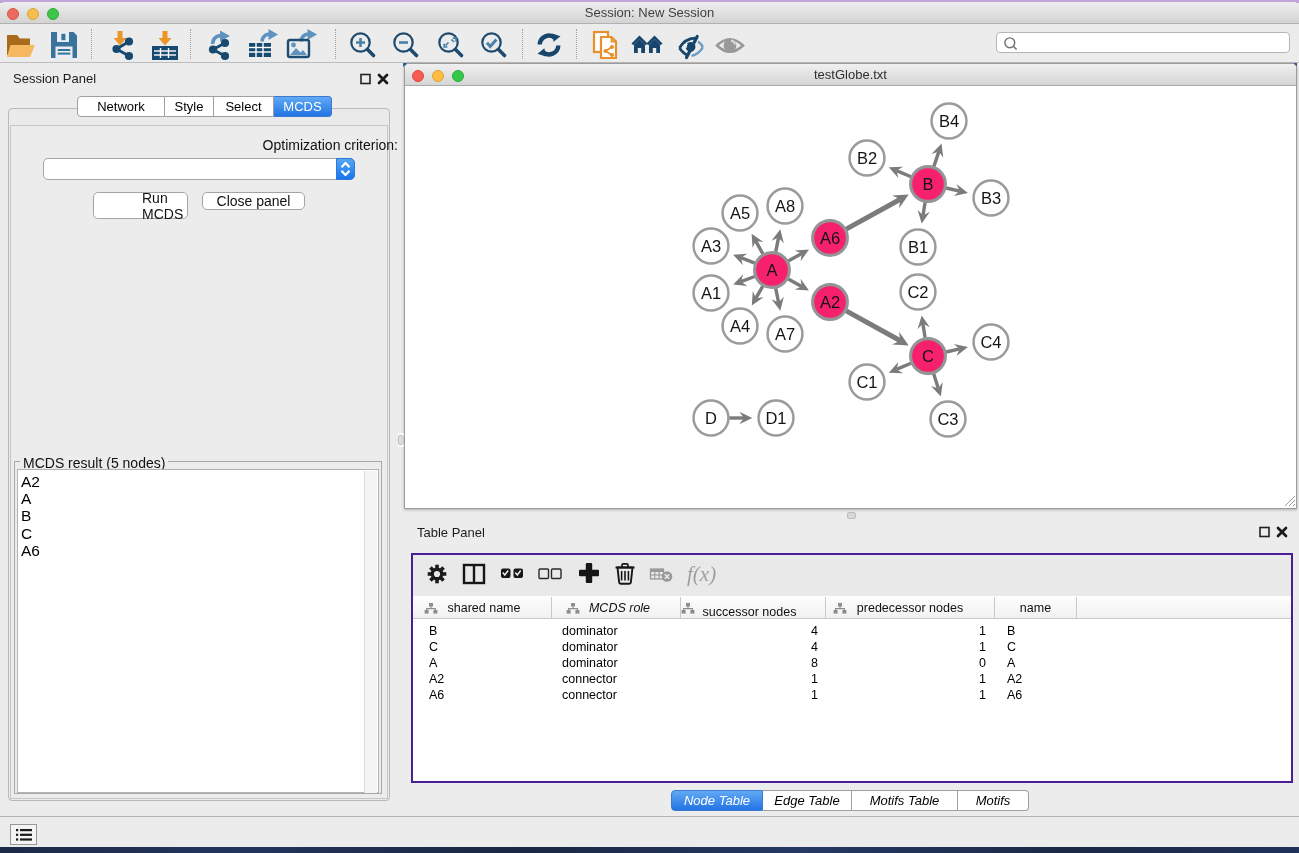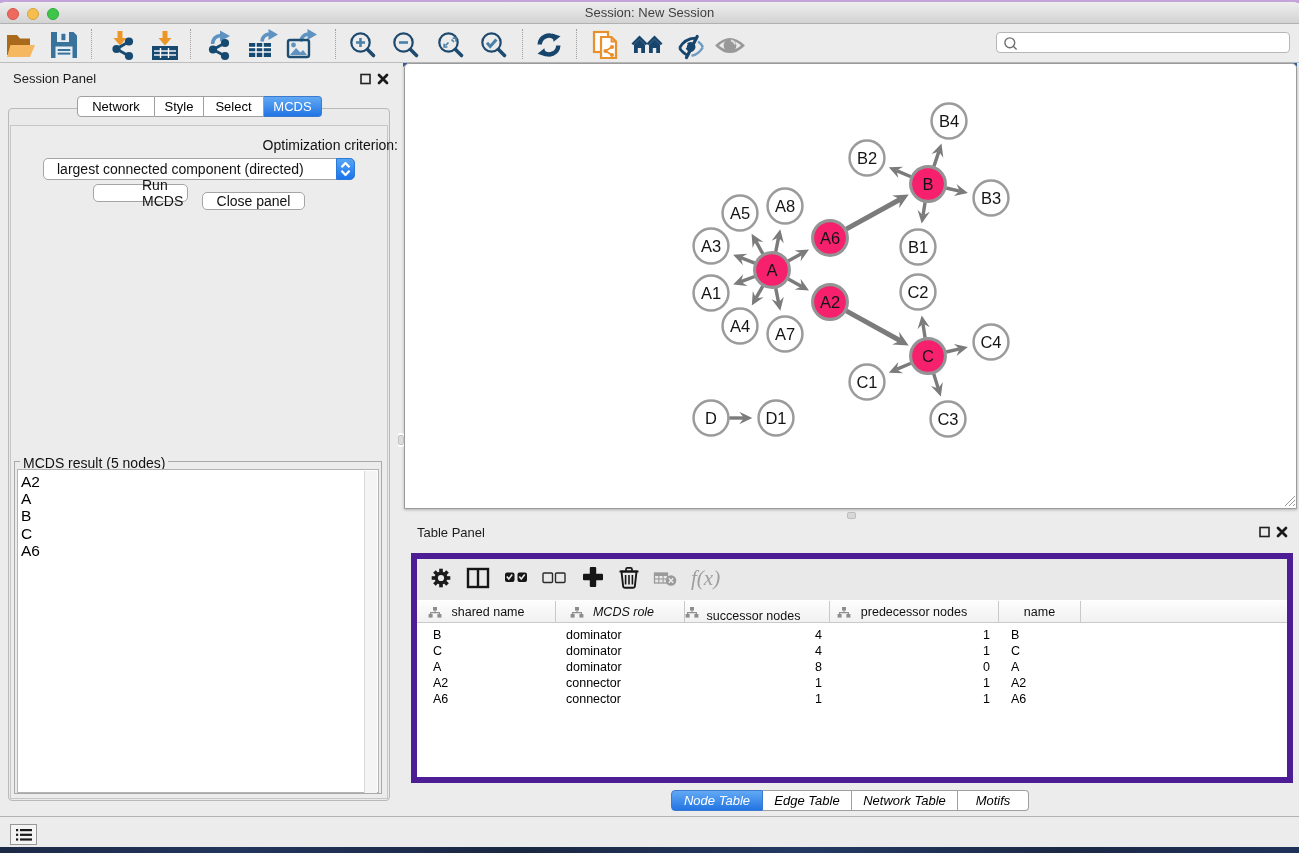--- a/index.html
+++ b/index.html
@@ -50,21 +50,21 @@
 
 #netwin { left:404px; top:63px; width:893px; height:446px; background:#fff;
   border:1px solid #9b9b9b; border-radius:5px 5px 0 0; box-shadow:0 1px 3px rgba(0,0,0,.25); }
 #nettitle { position:absolute; left:0; top:0; width:100%; height:22px;
   background:linear-gradient(#f0f0f0,#d5d5d5); border-bottom:1px solid #ababab;
   border-radius:5px 5px 0 0; }
 #nettitle .title { width:100%; text-align:center; font-size:13px; color:#2e2e2e; line-height:22px; }
 
 
 #tp-title { left:417px; top:525px; font-size:13px; color:#1c1c1c; }
-#tp-box { left:411px; top:553px; width:882px; height:230px; background:#fff; border:6px solid #4c1d95; }
+#tp-box { left:411px; top:553px; width:882px; height:230px; background:#fff; border:2px solid #4c1d95; }
 #tp-toolbar { position:absolute; left:0; top:0; width:100%; height:41px; background:#e9e9e9; }
 #tp-header { position:absolute; left:0; top:42px; width:100%; height:22px;
   background:linear-gradient(#fdfdfd,#f1f1f1); border-bottom:1px solid #c9c9c9; font-size:12.5px; color:#111; }
 .hcell { position:absolute; top:0; height:22px; border-right:1px solid #c9c9c9;
   display:flex; align-items:center; justify-content:center; }
 .hicon { position:absolute; left:7px; top:5px; }
 .trow { position:absolute; font-size:12.5px; color:#000; height:16px; line-height:16px; width:100%; }
 .tc { position:absolute; }
 .num { text-align:right; }
 #tp-tabs { left:671px; top:790px; height:20px; display:flex; font-size:13px;font-style:italic; }
@@ -242,49 +242,54 @@
 </div>
 
 <div class="abs" id="cp-title">Session Panel</div>
 <svg class="abs" style="left:360px;top:73px;" width="30" height="12" viewBox="0 0 30 12">
   <rect x="1" y="1.5" width="9" height="9" fill="none" stroke="#222" stroke-width="1.6"></rect>
   <path d="M19,2 l8,8 M27,2 l-8,8" stroke="#1a1a1a" stroke-width="2.7" stroke-linecap="round"></path>
 </svg>
 <div class="abs" id="cp-pane"></div>
 <div class="abs" id="cp-inner"></div>
 <div class="abs" id="cp-tabs">
-  <div class="tab first" style="width:78px">Network</div>
+  <div class="tab first" style="width:88px">Network</div>
   <div class="tab" style="width:49px">Style</div>
   <div class="tab" style="width:60px">Select</div>
   <div class="tab last sel" style="width:58px">MCDS</div>
 </div>
 <div class="abs" id="opt-label">Optimization criterion:</div>
 <div class="abs" id="dropdown">
-  <div class="dtext">largest connected component (directed)</div>
   <div id="stepper"><svg width="17" height="20" viewBox="0 0 17 20">
         <path d="M4.5,8.2 l4,-4.2 l4,4.2" fill="none" stroke="#fff" stroke-width="2.2" stroke-linejoin="round"></path>
         <path d="M4.5,11.8 l4,4.2 l4,-4.2" fill="none" stroke="#fff" stroke-width="2.2" stroke-linejoin="round"></path>
       </svg></div>
 </div>
-<div class="abs btn" style="left:93px;top:184px;width:95px;height:18px;padding-left:48px;">Run MCDS</div>
+<div class="abs btn" style="left:93px;top:192px;width:95px;height:27px;padding-left:48px;">Run MCDS</div>
 <div class="abs btn" style="left:202px;top:192px;width:103px;height:18px;">Close panel</div>
 <div class="abs" id="fieldset"></div>
 <div class="abs" id="legend">MCDS result (5 nodes)</div>
 <div class="abs" id="listbox">
   <div class="items">A2<br>A<br>B<br>C<br>A6</div>
   <div id="listscroll"></div>
 </div>
 
 <svg class="abs" style="left:403px;top:63px;" width="5" height="4" viewBox="0 0 5 4">
     <polygon points="0,0 5,0 0,4" fill="#2e5fa3"></polygon>
   </svg>
 <svg class="abs" style="left:1292px;top:63px;" width="5" height="4" viewBox="0 0 5 4">
     <polygon points="0,0 5,0 5,4" fill="#2e5fa3"></polygon>
   </svg>
 <div class="abs" id="netwin">
+  <div id="nettitle">
+    <div class="title">testGlobe.txt</div>
+    <div class="abs light" style="left:7px;top:6px;width:12px;height:12px;background:#f75b51;border:1px solid #e1453c;"></div>
+    <div class="abs light" style="left:27px;top:6px;width:12px;height:12px;background:#fdbd40;border:1px solid #e0a13a;"></div>
+    <div class="abs light" style="left:47px;top:6px;width:12px;height:12px;background:#35c94a;border:1px solid #2bab38;"></div>
+  </div>
   <svg id="graph" style="position:absolute;left:1px;top:23px;" width="891" height="423" viewBox="0 0 891 423">
 <line x1="348.7" y1="189.5" x2="335.0" y2="194.7" stroke="#7b7b7b" stroke-width="3.4"></line>
 <polygon points="327.2,197.6 337.2,187.3 335.0,194.7 341.5,198.9" fill="#7b7b7b"></polygon>
 <line x1="348.8" y1="176.2" x2="334.8" y2="170.7" stroke="#7b7b7b" stroke-width="3.4"></line>
 <polygon points="327.1,167.7 341.4,166.7 334.8,170.7 336.9,178.2" fill="#7b7b7b"></polygon>
 <line x1="356.8" y1="199.1" x2="349.9" y2="211.2" stroke="#7b7b7b" stroke-width="3.4"></line>
 <polygon points="345.8,218.4 346.8,204.1 349.9,211.2 357.6,210.2" fill="#7b7b7b"></polygon>
 <line x1="356.9" y1="166.9" x2="349.7" y2="153.9" stroke="#7b7b7b" stroke-width="3.4"></line>
 <polygon points="345.6,146.7 357.4,155.0 349.7,153.9 346.6,161.0" fill="#7b7b7b"></polygon>
 <line x1="369.7" y1="201.1" x2="372.6" y2="215.6" stroke="#7b7b7b" stroke-width="3.4"></line>
@@ -508,21 +513,21 @@
       <span class="tc" style="left:16px;">A6</span>
       <span class="tc" style="left:149px;">connector</span>
       <span class="tc num" style="left:261px;width:144px;">1</span>
       <span class="tc num" style="left:413px;width:160px;">1</span>
       <span class="tc" style="left:594px;">A6</span>
     </div>
 </div>
 <div class="abs" id="tp-tabs">
   <div class="tab first sel" style="width:92px">Node Table</div>
   <div class="tab" style="width:89px">Edge Table</div>
-  <div class="tab" style="width:106px">Network Table</div>
+  <div class="tab" style="width:106px">Motifs Table</div>
   <div class="tab last" style="width:71px">Motifs</div>
 </div>
 
 <div class="abs" id="statusbar"></div>
 <div class="abs" id="listbtn">
   <svg style="position:absolute;left:5px;top:3px;" width="16" height="14" viewBox="0 0 16 14">
     <g fill="#1a1a1a">
       <rect x="0" y="1" width="2.2" height="2.2"></rect>
         <rect x="4" y="1" width="12" height="2.2"></rect>
       <rect x="0" y="5.7" width="2.2" height="2.2"></rect>

